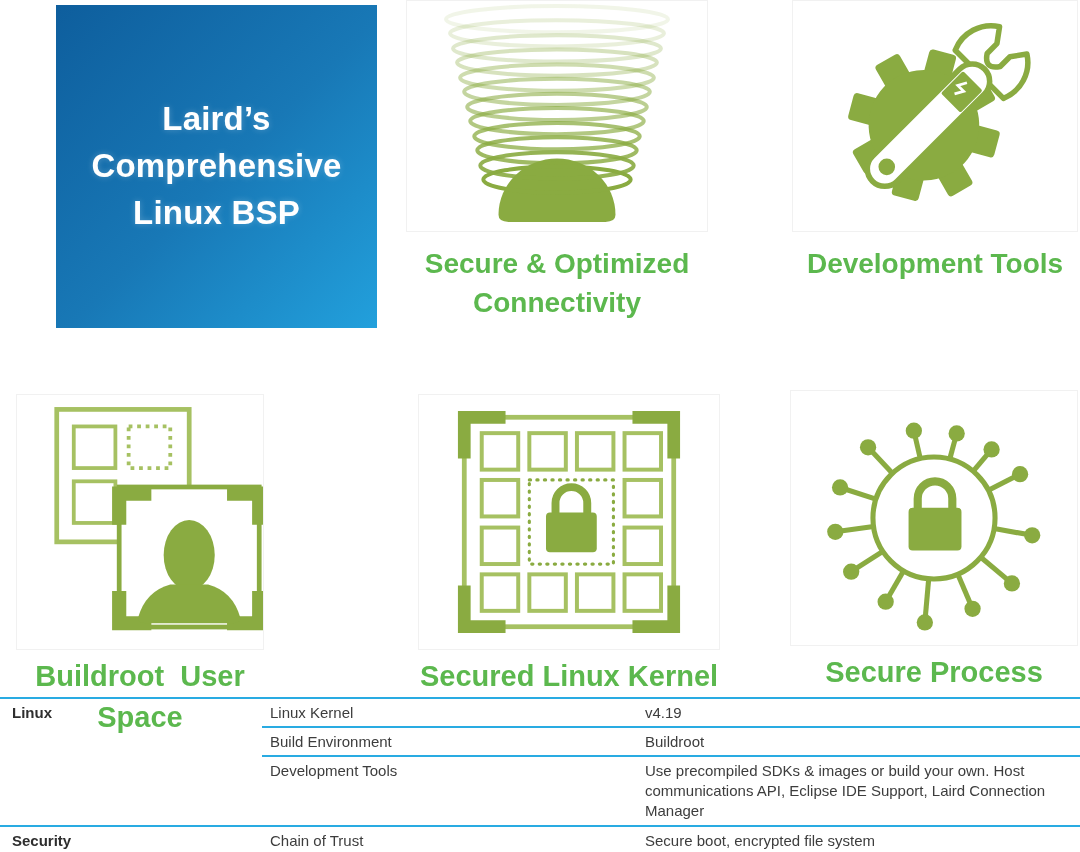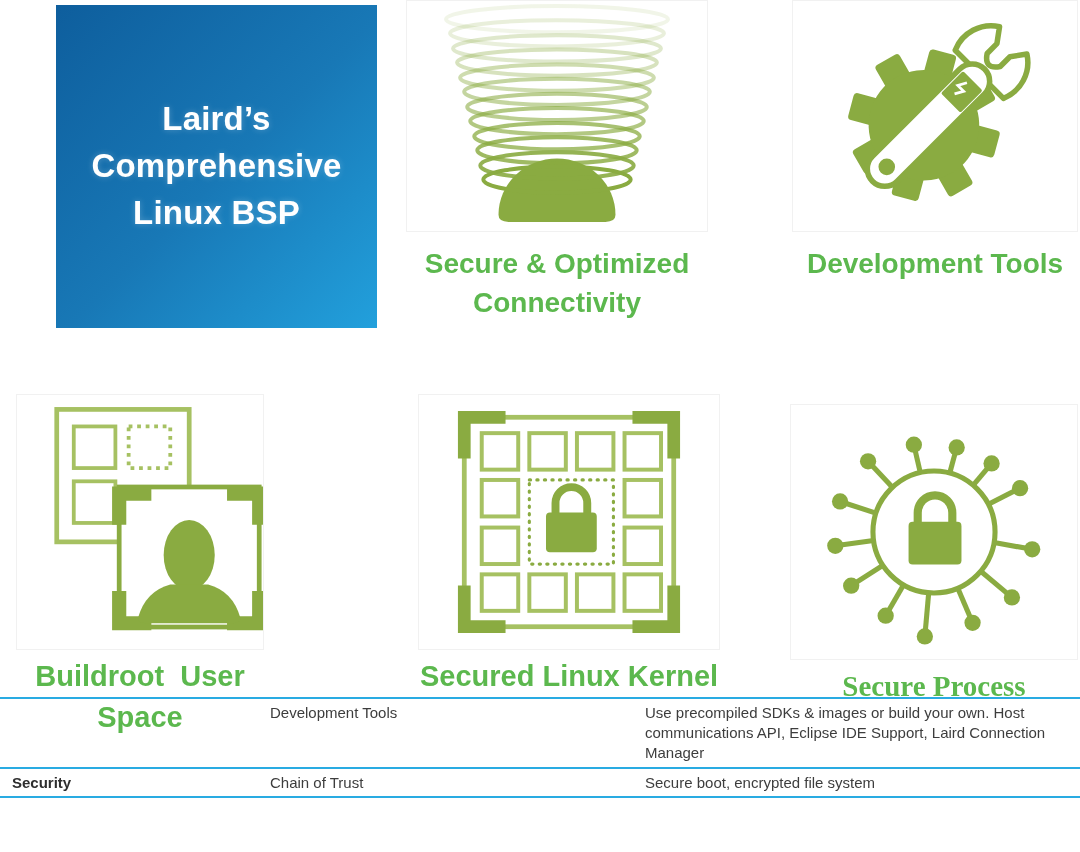--- a/index.html
+++ b/index.html
@@ -21,21 +21,21 @@
   .feature-label{font-weight:bold;color:#5cb84e;margin-top:12px;line-height:1.4;}
   .top-tile .icon-box{height:232px;}
   .top-tile .feature-label{font-size:28px;}
   .bottom-tile .icon-box{height:256px;}
   .bottom-tile .feature-label{font-size:29px;margin-top:6px;}
 
   #tile-connectivity{left:406px;top:0;width:302px;}
   #tile-devtools{left:792px;top:0;width:286px;}
   #tile-buildroot{left:16px;top:394px;width:248px;}
   #tile-kernel{left:418px;top:394px;width:302px;}
-  #tile-process{left:790px;top:404px;width:288px;font-family:Liberation Serif, serif;}
+  #tile-process{left:790px;top:390px;width:288px;}
 
   svg{display:block;}
 
   
   .spec-table{position:absolute;left:0;top:697px;width:1080px;box-sizing:border-box;
     border-top:2px solid #29abe2;border-bottom:2px solid #29abe2;
     font-size:15px;line-height:20px;color:#3d3d3d;}
   .t-row{display:flex;}
   .t-row .cat{width:262px;box-sizing:border-box;padding:4px 6px 2px 12px;
     font-weight:bold;color:#2e2e2e;}
@@ -207,20 +207,34 @@
         <g>
           <path d="M99 108 v-12 a17 17 0 0 1 34 0 v12" fill="none" stroke="#8aab41" stroke-width="8"></path>
           <rect x="90" y="105" width="52" height="42" rx="4" fill="#8aab41"></rect>
         </g>
       </svg>
     </div>
     <div class="feature-label">Secure Process</div>
   </div>
 
   <div class="spec-table">
+    <div class="t-row sub-rule">
+      <div class="cat">Linux</div>
+      <div class="rest">
+        <div class="item">Linux Kernel</div>
+        <div class="val">v4.19</div>
+      </div>
+    </div>
+    <div class="t-row sub-rule">
+      <div class="cat"></div>
+      <div class="rest">
+        <div class="item">Build Environment</div>
+        <div class="val">Buildroot</div>
+      </div>
+    </div>
     <div class="t-row tall">
       <div class="cat"></div>
       <div class="rest">
         <div class="item">Development Tools</div>
         <div class="val">Use precompiled SDKs &amp; images or build your own. Host communications API, Eclipse IDE Support, Laird Connection Manager</div>
       </div>
     </div>
     <div class="t-row group-start">
       <div class="cat">Security</div>
       <div class="rest">

